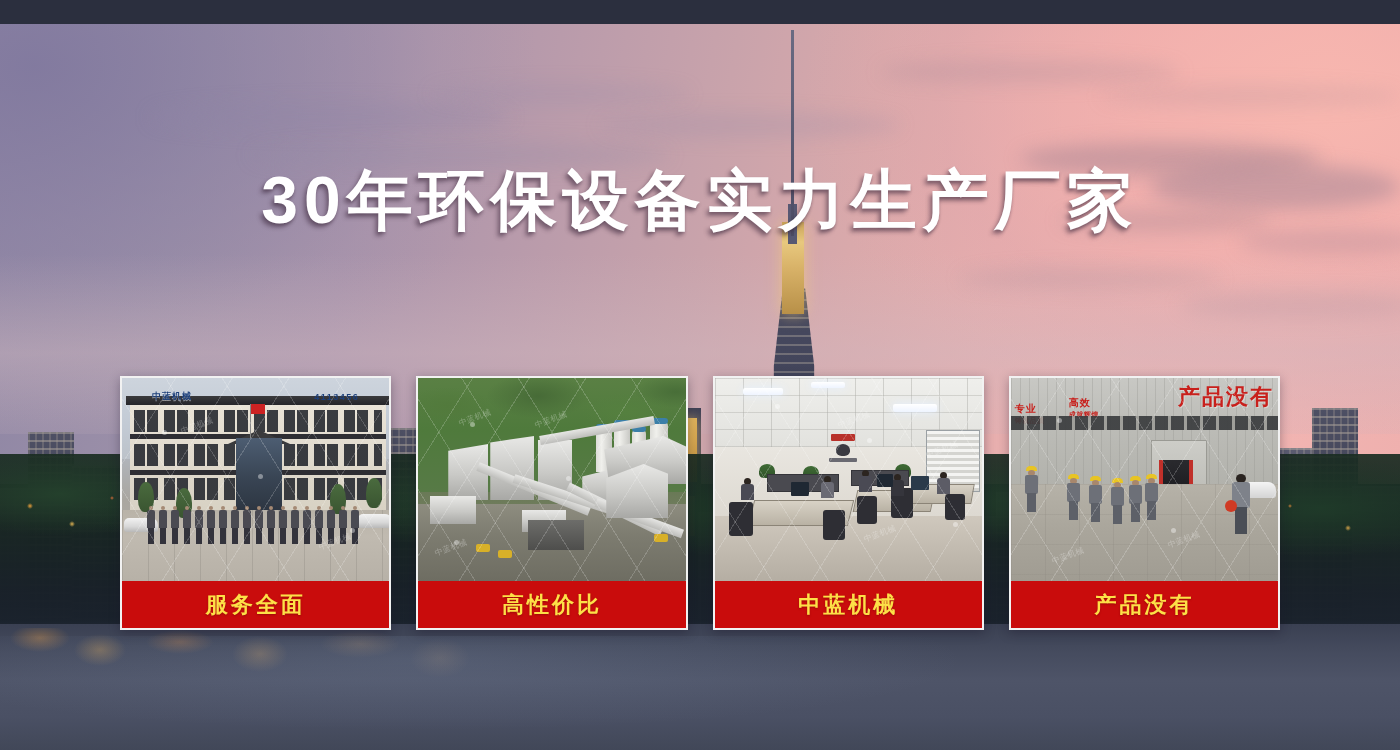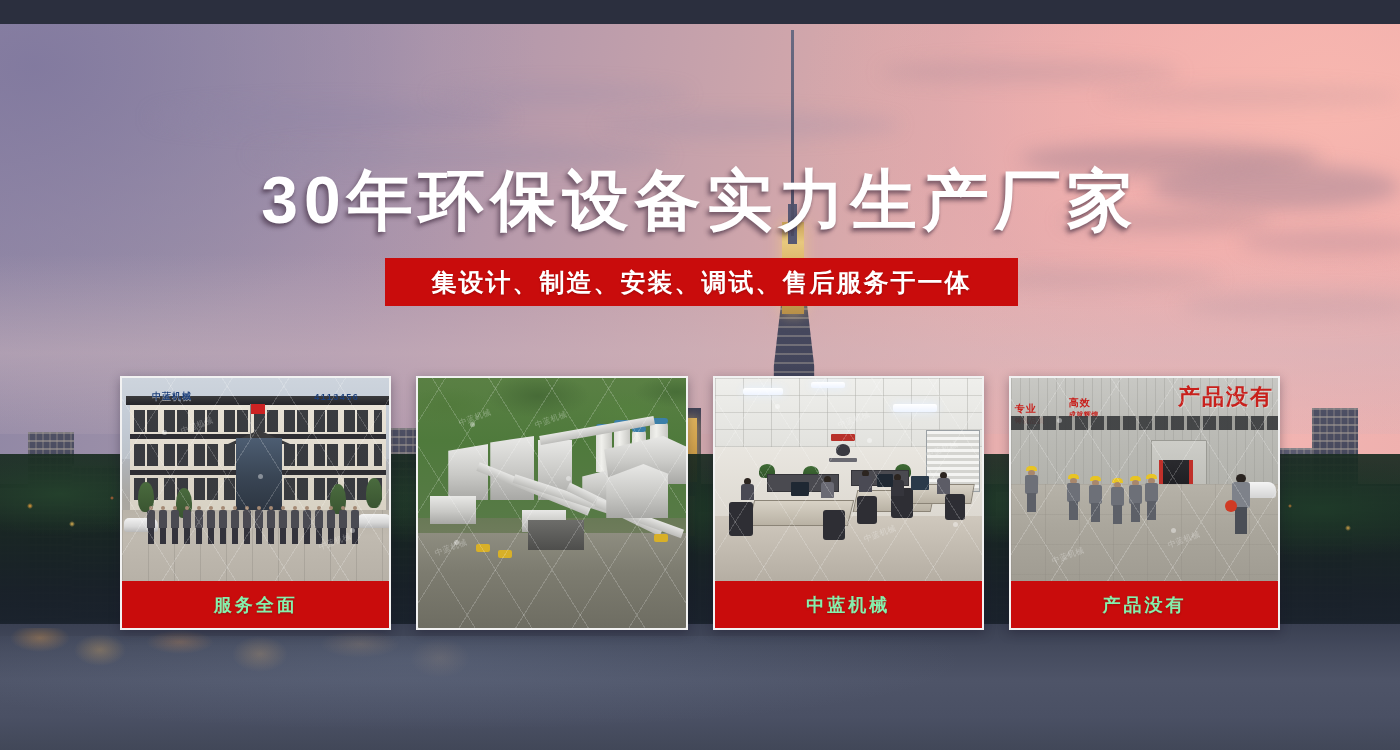--- a/index.html
+++ b/index.html
@@ -235,21 +235,21 @@
   }
   .wmdot {
     position:absolute; width:5px; height:5px; border-radius:50%;
     background:rgba(255,255,255,.4); pointer-events:none;
   }
   .label {
     height:47px; background:#c90c0c;
     display:flex; align-items:center; justify-content:center;
   }
   .label-text {
-    color:#86efac; font-size:18px; font-weight:bold; letter-spacing:3px;
+    color:#fde047; font-size:22px; font-weight:bold; letter-spacing:3px;
     text-shadow:0 1px 2px rgba(90,0,0,.4);
   }
 
   
   .p1 { background:linear-gradient(180deg,#c9cfd8 0%,#b8c0cc 22%,#b0b4ba 40%,#a9a6a0 60%,#b3ada4 100%); }
   .p1 .sky1 { position:absolute; left:0; top:0; width:100%; height:40%;
     background:linear-gradient(180deg,#cdd4dd 0%,#c2cad4 60%,#bcc2c9 100%); }
   .p1 .bldg {
     position:absolute; left:8px; top:22px; width:256px; height:110px;
     background:linear-gradient(180deg,#eae4d8 0%,#e2dccf 45%,#d8d2c4 100%);
@@ -523,23 +523,20 @@
 
   <div class="treeline"></div>
   <div class="citylights"></div>
   <div class="river-shore"></div>
   <div class="river"></div>
   <div class="river-reflect"></div>
   <div class="river-glow"></div>
 
   <div class="headline">30年环保设备实力生产厂家</div>
 
-  <div class="subbar">
-    <span class="subbar-text">集设计、制造、安装、调试、售后服务于一体</span>
-  </div>
 
   <div class="cards">
 
     <div class="card">
       <div class="photo p1">
         <div class="sky1"></div>
         <div class="bldg"></div>
         <div class="roof"></div>
         <div class="floor-band" style="top:56px;"></div>
         <div class="floor-band" style="top:92px;"></div>
@@ -696,20 +693,23 @@
         <div class="digger" style="left:58px;  top:166px;"></div>
         <div class="digger" style="left:80px;  top:172px;"></div>
         <div class="digger" style="left:236px; top:156px;"></div>
         <div class="wmdot" style="left:52px;  top:44px;"></div>
         <div class="wmdot" style="left:148px; top:98px;"></div>
         <div class="wmdot" style="left:36px;  top:162px;"></div>
         <span class="wm" style="left:40px; top:34px;">中蓝机械</span>
         <span class="wm" style="left:116px; top:36px;">中蓝机械</span>
         <span class="wm" style="left:16px; top:164px;">中蓝机械</span>
       </div>
+      <div class="label">
+        <span class="label-text">高性价比</span>
+      </div>
     </div>
 
     <div class="card">
       <div class="photo p3">
         <div class="ceiling"></div>
         <div class="panel-light" style="left:28px;  top:10px; width:40px; height:7px;"></div>
         <div class="panel-light" style="left:178px; top:26px; width:44px; height:8px;"></div>
         <div class="panel-light" style="left:96px;  top:4px;  width:34px; height:6px;"></div>
         <div class="wall"></div>
         <div class="wall-logo">

